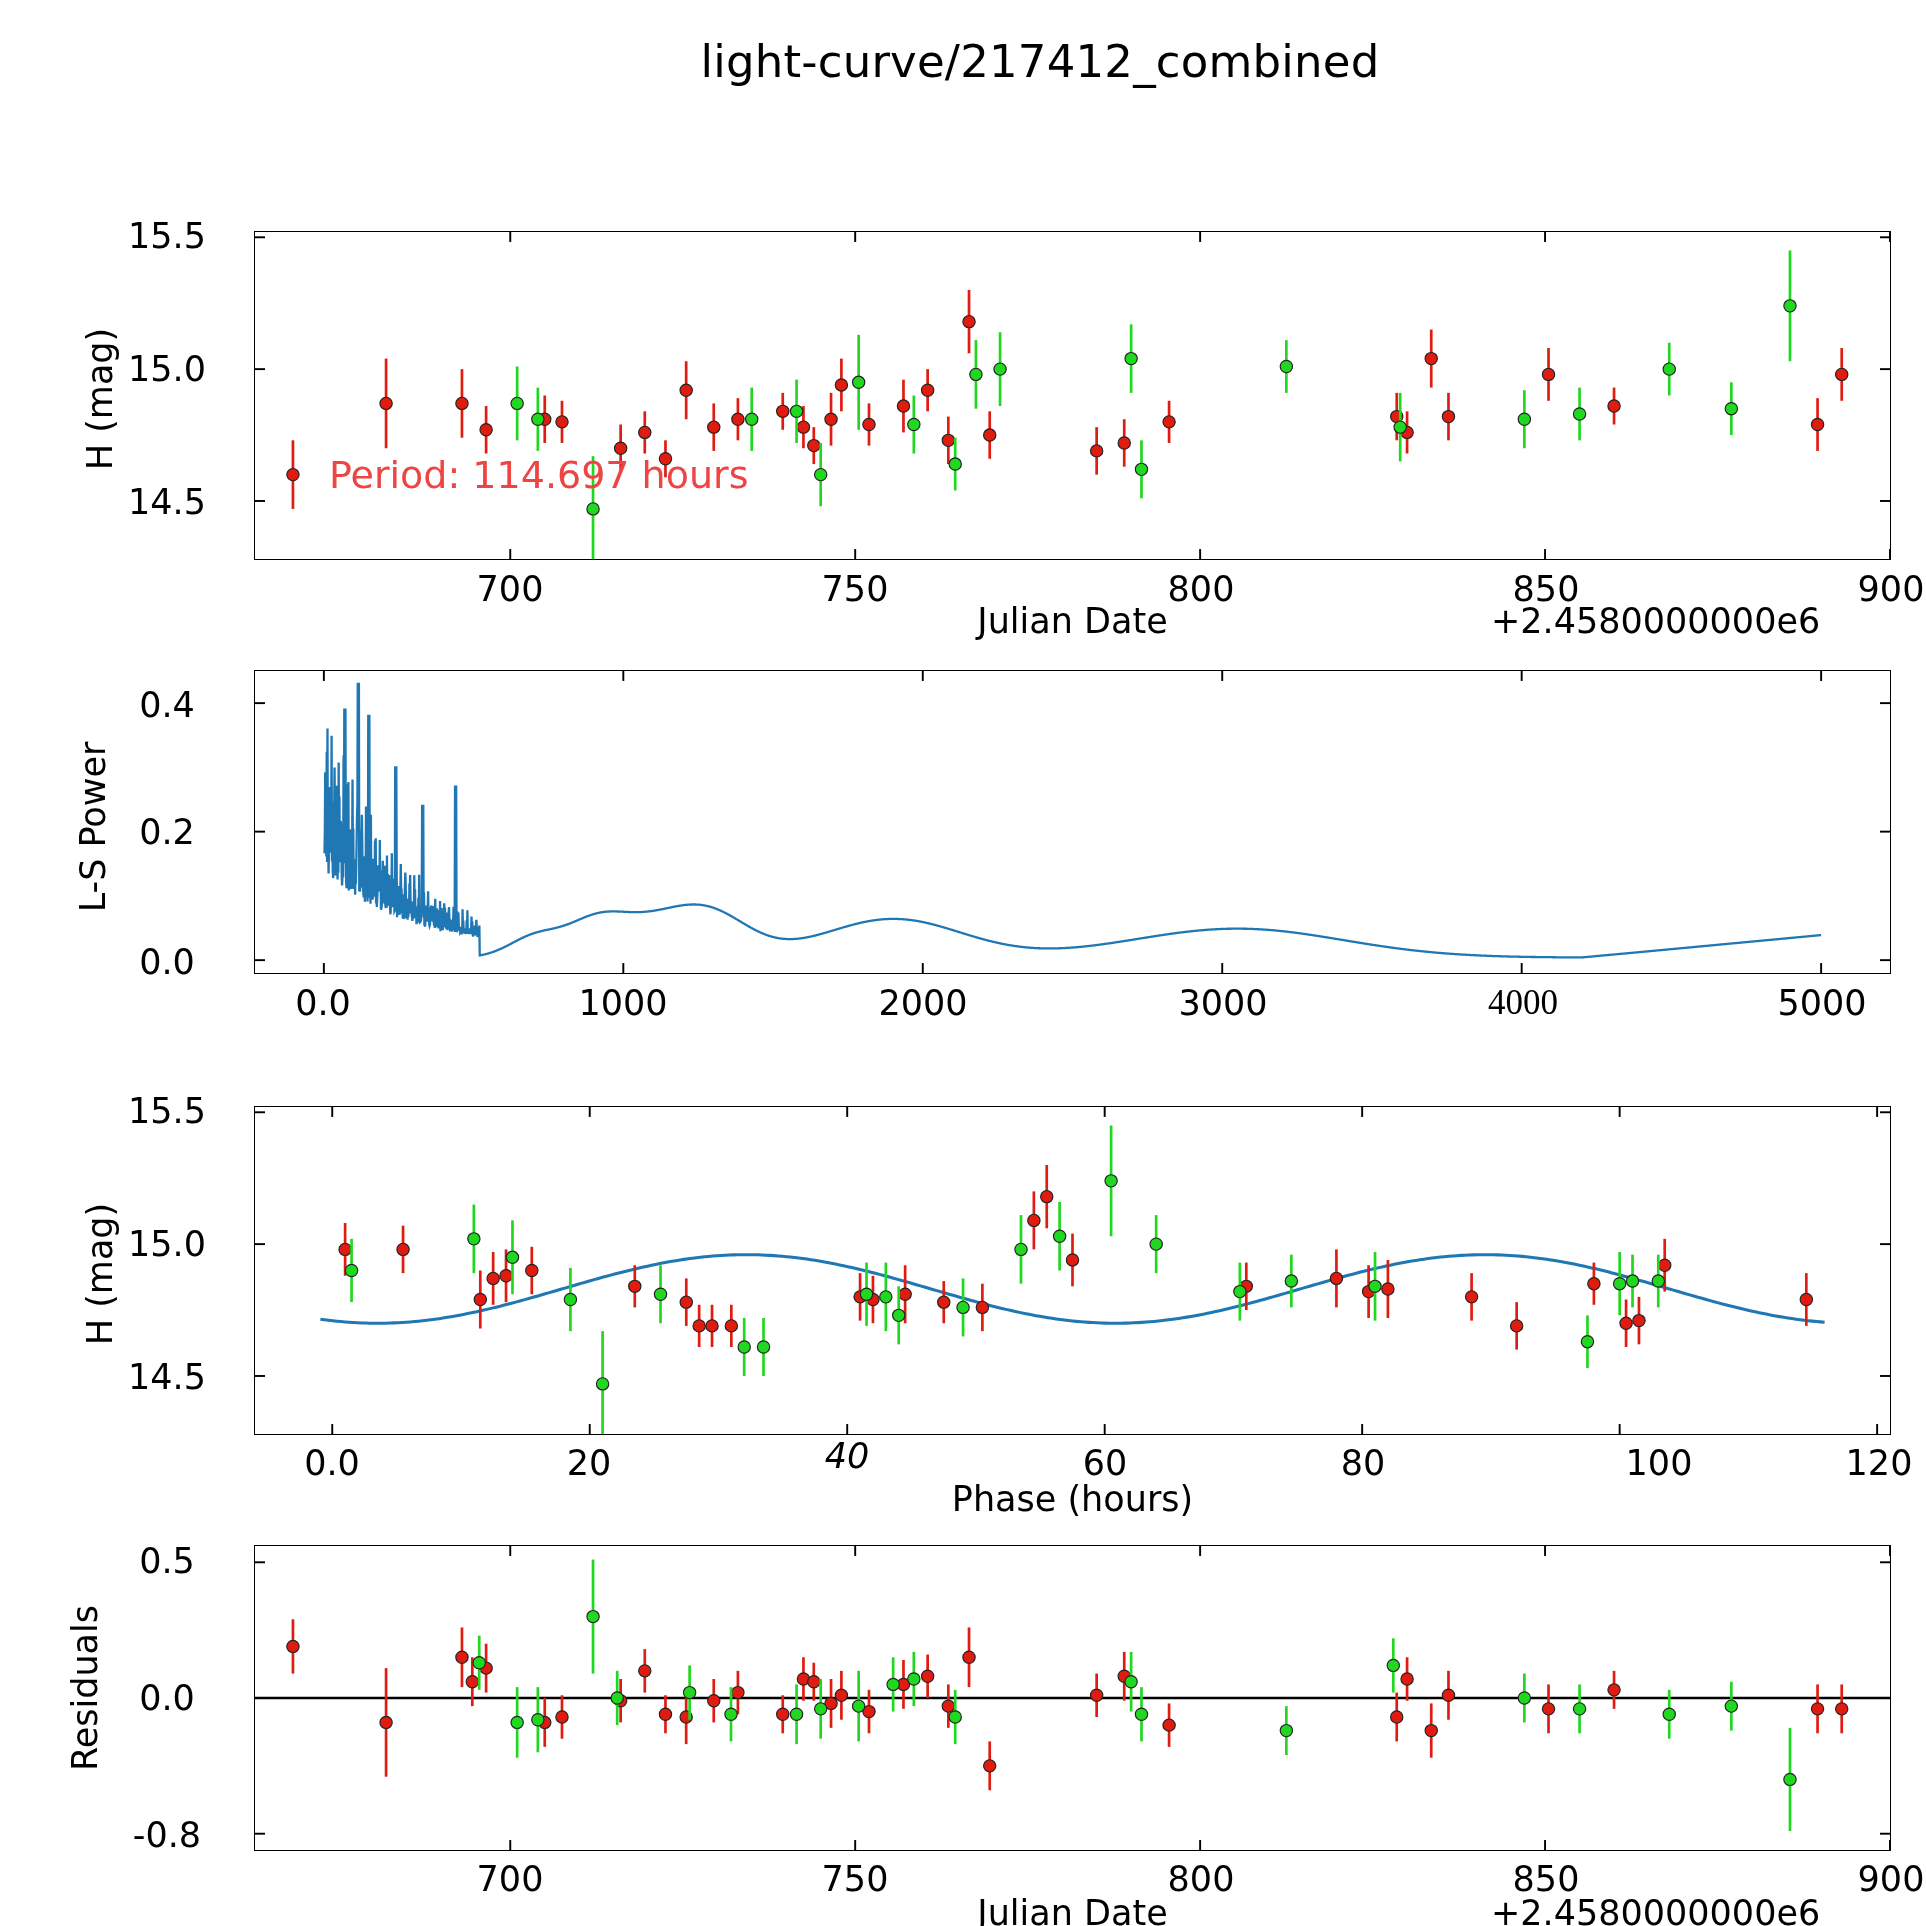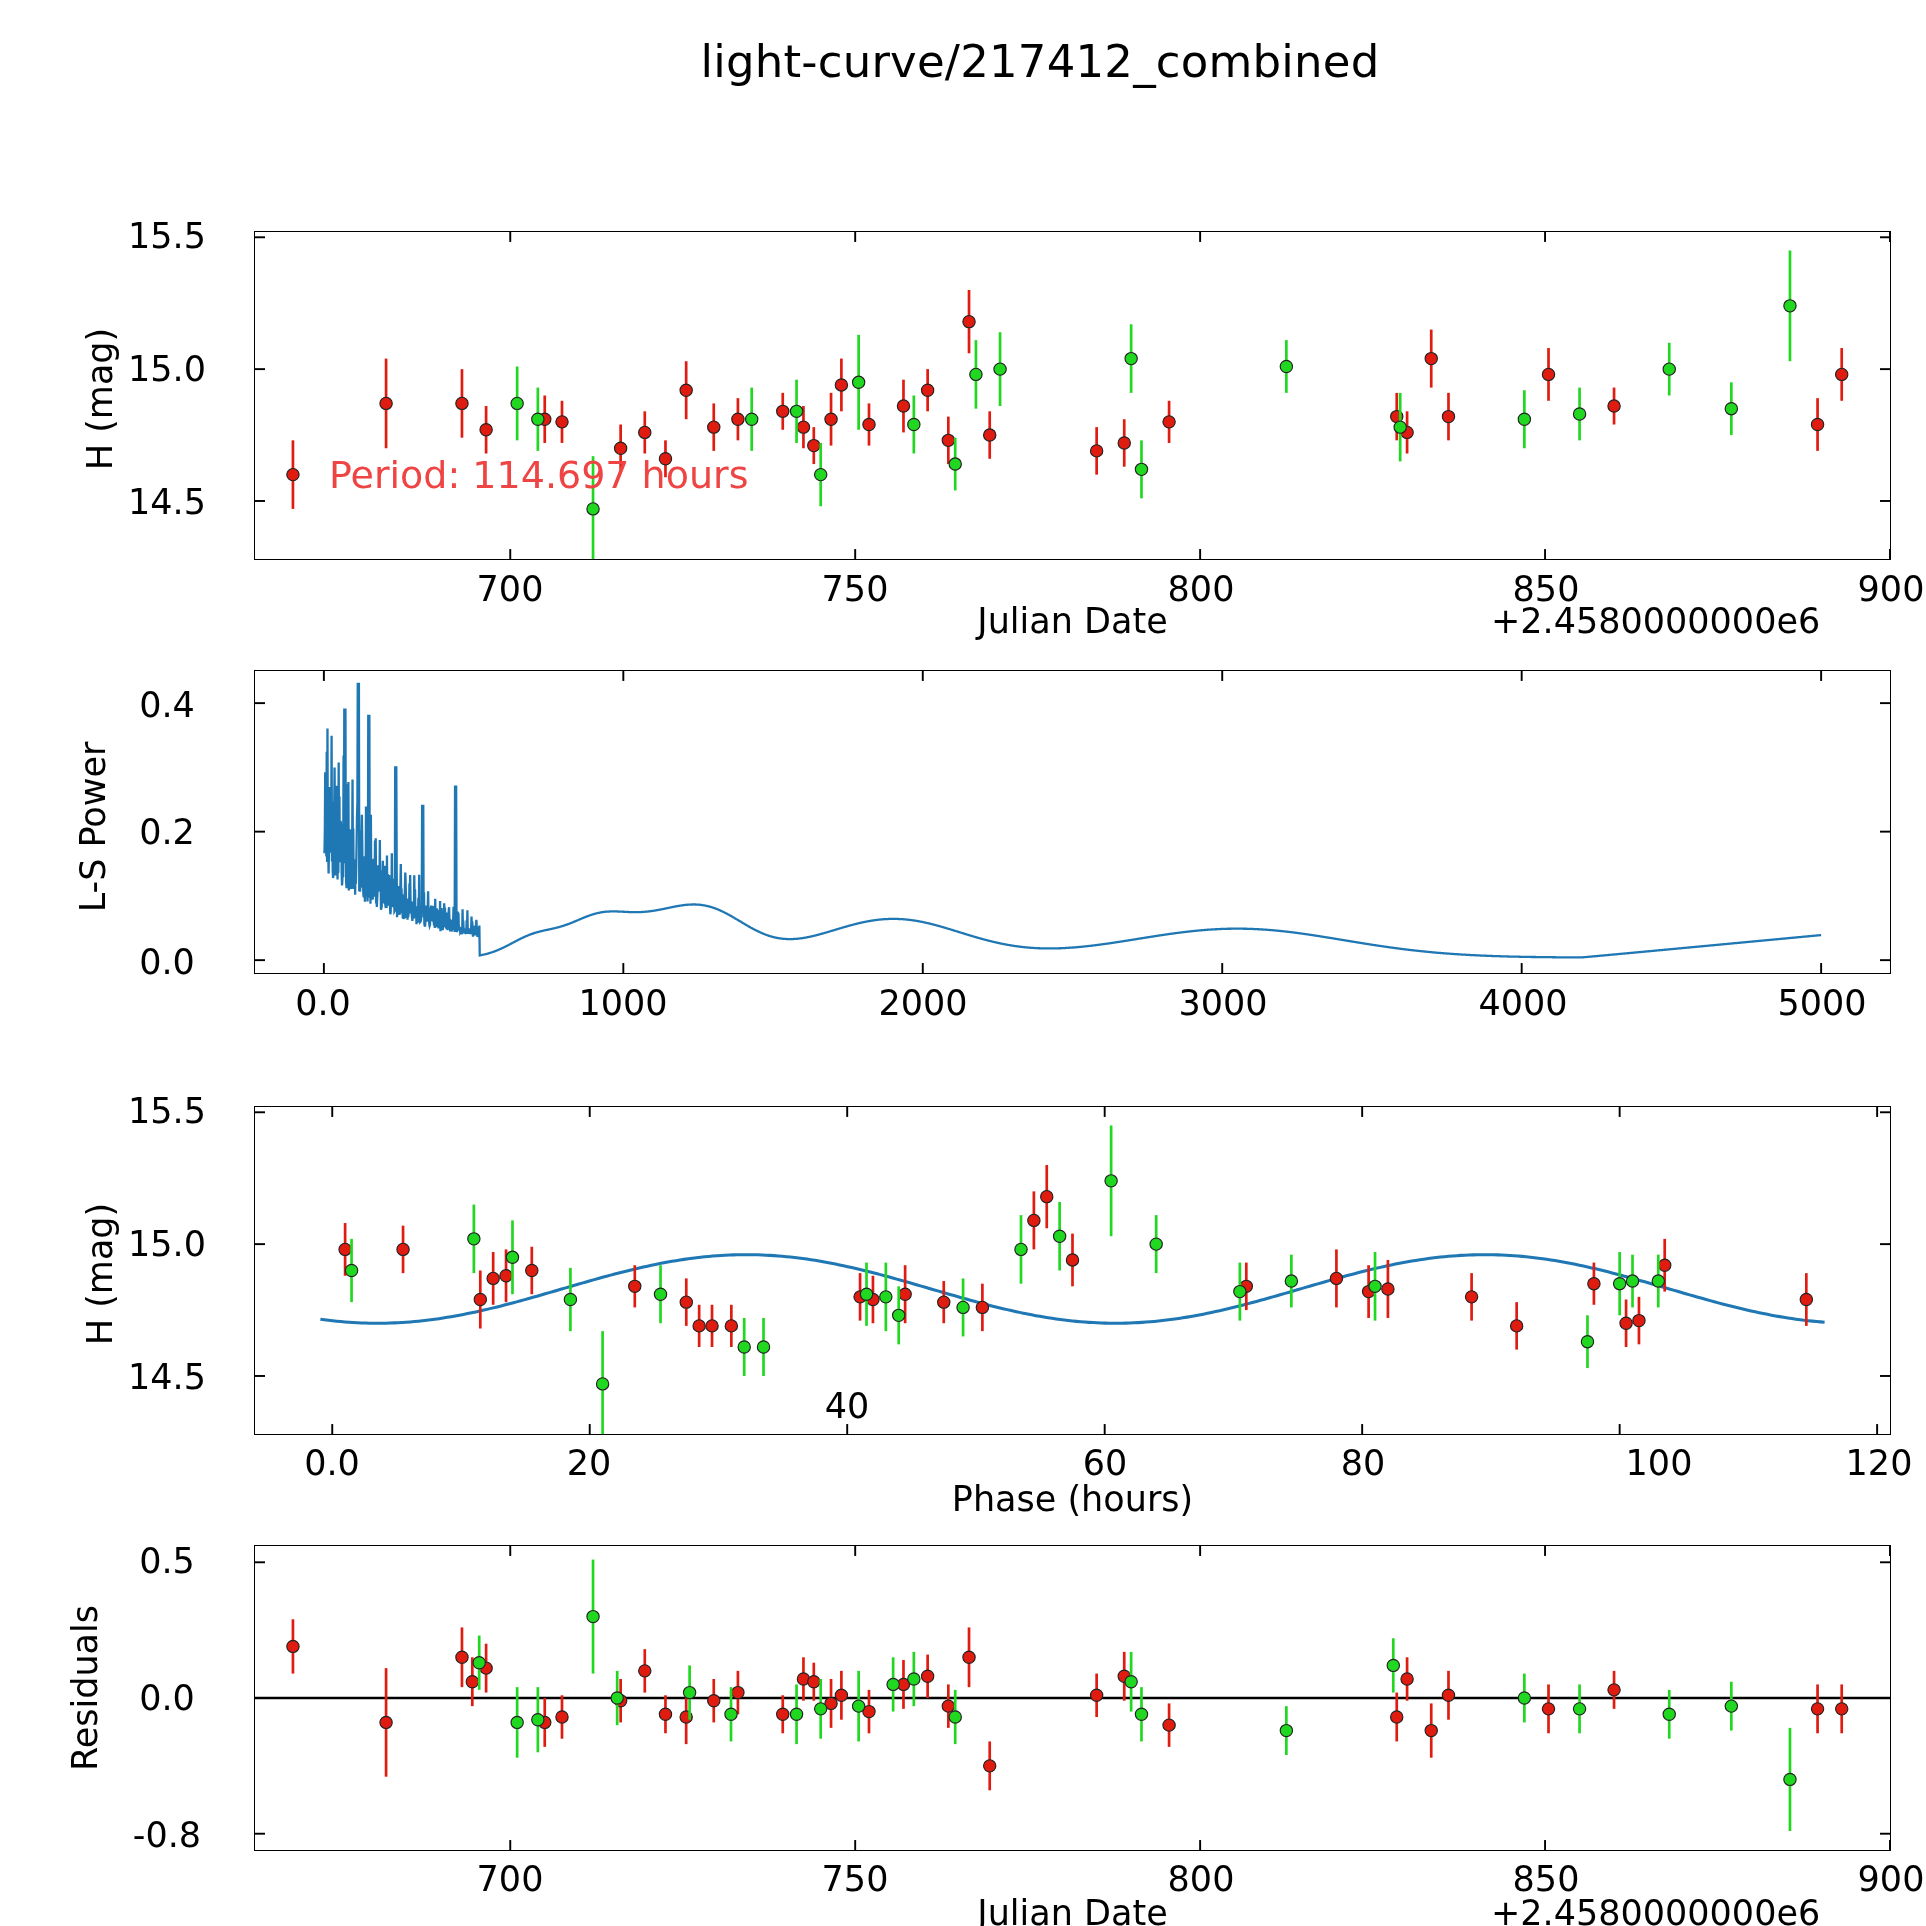--- a/index.html
+++ b/index.html
@@ -551,28 +551,28 @@
       <div class="tick-label-x" style="left: 1201px; top: 569px;">800</div>
       <div class="tick-label-x" style="left: 1546px; top: 569px;">850</div>
       <div class="tick-label-x" style="left: 1891px; top: 569px;">900</div>
       <div class="tick-label-y" style="left: 92px; width: 150px; top: 502px;">14.5</div>
       <div class="tick-label-y" style="left: 92px; width: 150px; top: 369px;">15.0</div>
       <div class="tick-label-y" style="left: 92px; width: 150px; top: 236px;">15.5</div>
       <div class="tick-label-x" style="left: 323px; top: 983px;">0.0</div>
       <div class="tick-label-x" style="left: 623px; top: 983px;">1000</div>
       <div class="tick-label-x" style="left: 923px; top: 983px;">2000</div>
       <div class="tick-label-x" style="left: 1223px; top: 983px;">3000</div>
-      <div class="tick-label-x" style="left: 1523px; top: 983px;">4000</div>
+      <div class="tick-label-x" style="left: 1523px; top: 983px; font-family: Liberation Serif, serif;">4000</div>
       <div class="tick-label-x" style="left: 1822px; top: 983px;">5000</div>
       <div class="tick-label-y" style="left: 92px; width: 150px; top: 962px;">0.0</div>
       <div class="tick-label-y" style="left: 92px; width: 150px; top: 832px;">0.2</div>
       <div class="tick-label-y" style="left: 92px; width: 150px; top: 705px;">0.4</div>
       <div class="tick-label-x" style="left: 332px; top: 1443px;">0.0</div>
       <div class="tick-label-x" style="left: 589px; top: 1443px;">20</div>
-      <div class="tick-label-x" style="left: 847px; top: 1386px;">40</div>
+      <div class="tick-label-x" style="left: 847px; top: 1436px; font-style: italic;">40</div>
       <div class="tick-label-x" style="left: 1105px; top: 1443px;">60</div>
       <div class="tick-label-x" style="left: 1363px; top: 1443px;">80</div>
       <div class="tick-label-x" style="left: 1621px; top: 1443px; margin-left: 38px;">100</div>
       <div class="tick-label-x" style="left: 1879px; top: 1443px;">120</div>
       <div class="tick-label-y" style="left: 92px; width: 150px; top: 1377px;">14.5</div>
       <div class="tick-label-y" style="left: 92px; width: 150px; top: 1244px;">15.0</div>
       <div class="tick-label-y" style="left: 92px; width: 150px; top: 1111px;">15.5</div>
       <div class="tick-label-x" style="left: 510px; top: 1859px;">700</div>
       <div class="tick-label-x" style="left: 855px; top: 1859px;">750</div>
       <div class="tick-label-x" style="left: 1201px; top: 1859px;">800</div>

